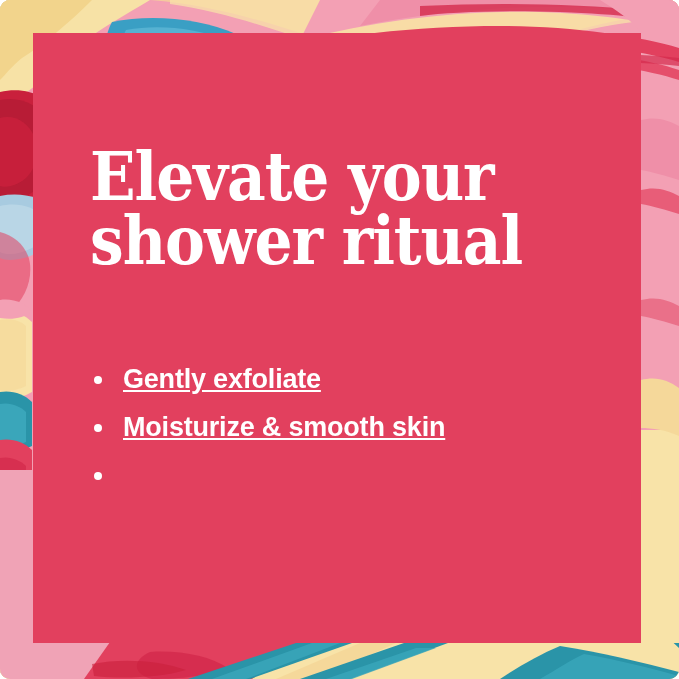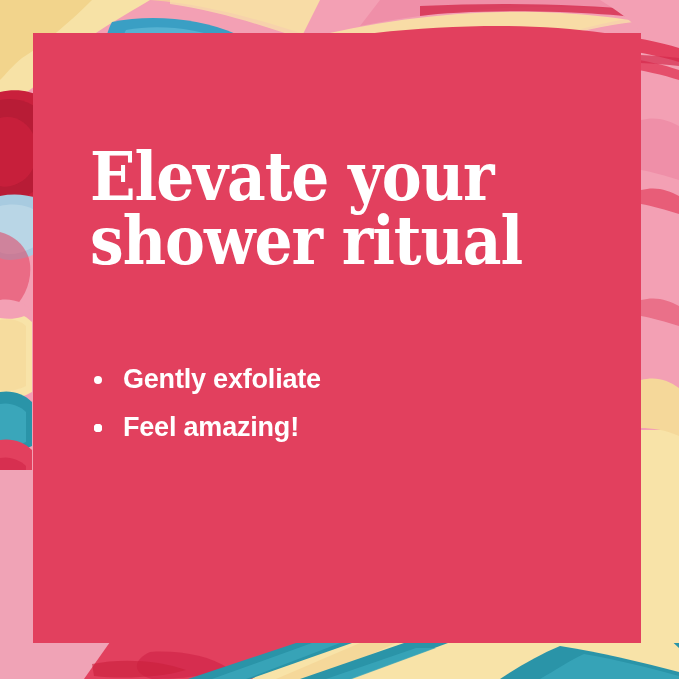--- a/index.html
+++ b/index.html
@@ -9,20 +9,21 @@
   }
   body {
     font-family: "Liberation Sans", sans-serif;
   }
   .canvas {
     position: relative;
     width: 679px;
     height: 679px;
     overflow: hidden;
     background: #84cc16;
+    border-radius: 10px;
   }
   .artwork {
     position: absolute;
     inset: 0;
     width: 679px;
     height: 679px;
     display: block;
   }
   .promo-card {
     position: absolute;
@@ -64,20 +65,21 @@
   .benefit-item {
     position: relative;
     color: #ffffff;
     font-family: "Liberation Sans", sans-serif;
     font-weight: bold;
     font-size: 27px;
     line-height: 48px;
     letter-spacing: -0.2px;
     padding-left: 33px;
     white-space: nowrap;
+    text-decoration: underline;
   }
   .benefit-bullet {
     position: absolute;
     left: 4px;
     top: 21px;
     width: 8px;
     height: 8px;
     border-radius: 50%;
     background: #ffffff;
   }
@@ -169,24 +171,21 @@
       <span class="headline-line">shower ritual</span>
     </h1>
 
     <ul class="benefit-list">
       <li class="benefit-item">
         <span class="benefit-bullet"></span>
         <span>Gently exfoliate</span>
       </li>
       <li class="benefit-item">
         <span class="benefit-bullet"></span>
+        <span>Moisturize &amp; smooth skin</span>
       </li>
       <li class="benefit-item">
         <span class="benefit-bullet"></span>
-      </li>
-      <li class="benefit-item">
-        <span class="benefit-bullet"></span>
-        <span>Feel amazing!</span>
       </li>
     </ul>
 
   </div>
 </div>
 
 </body></html>

